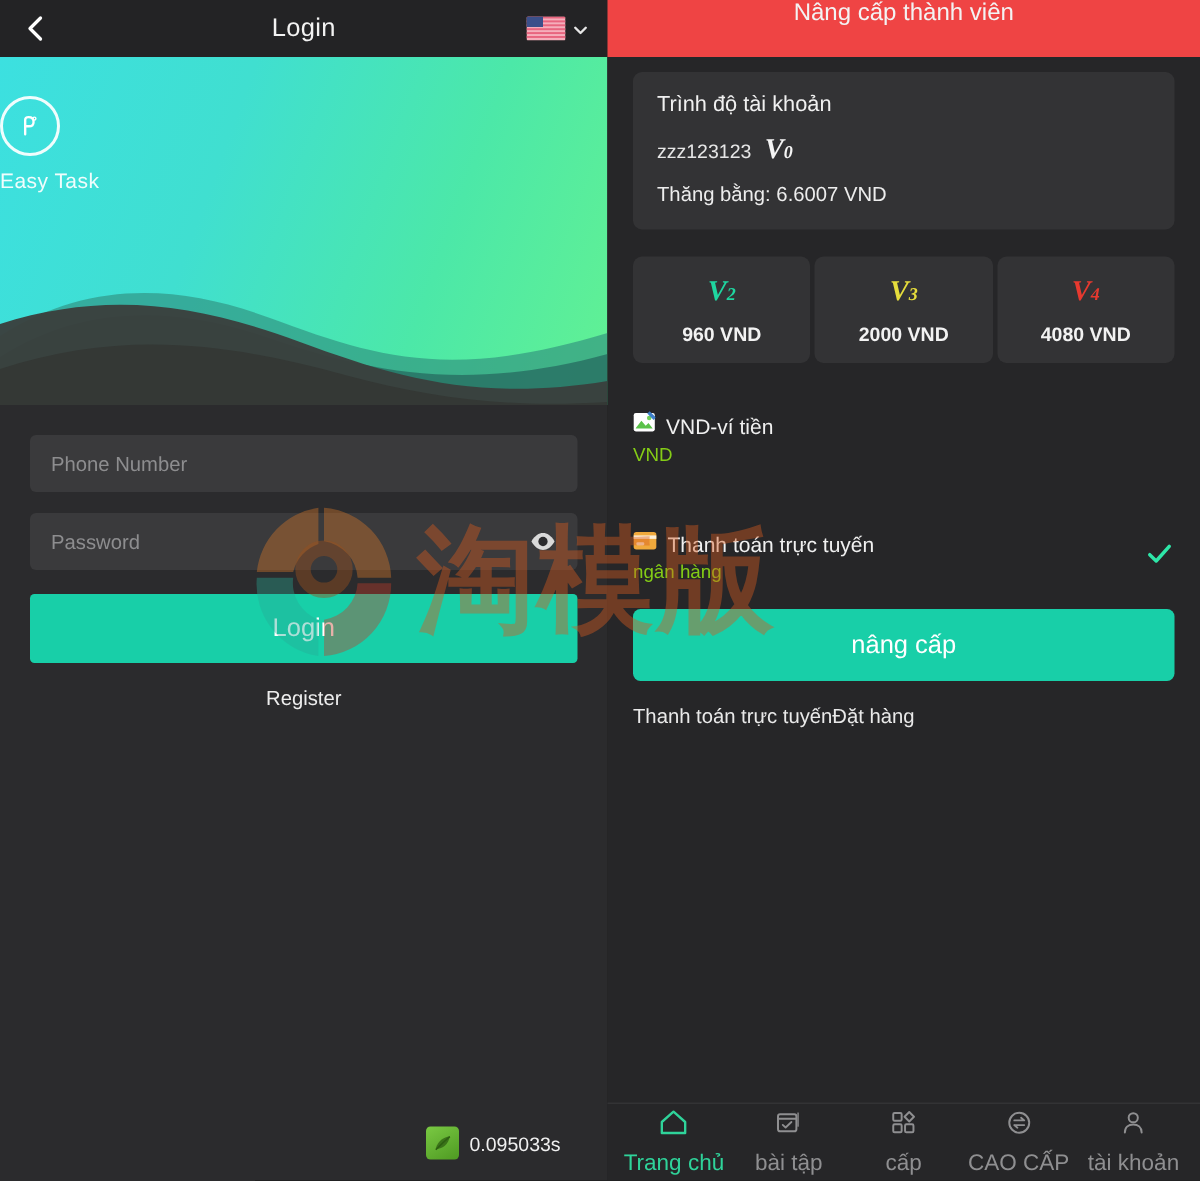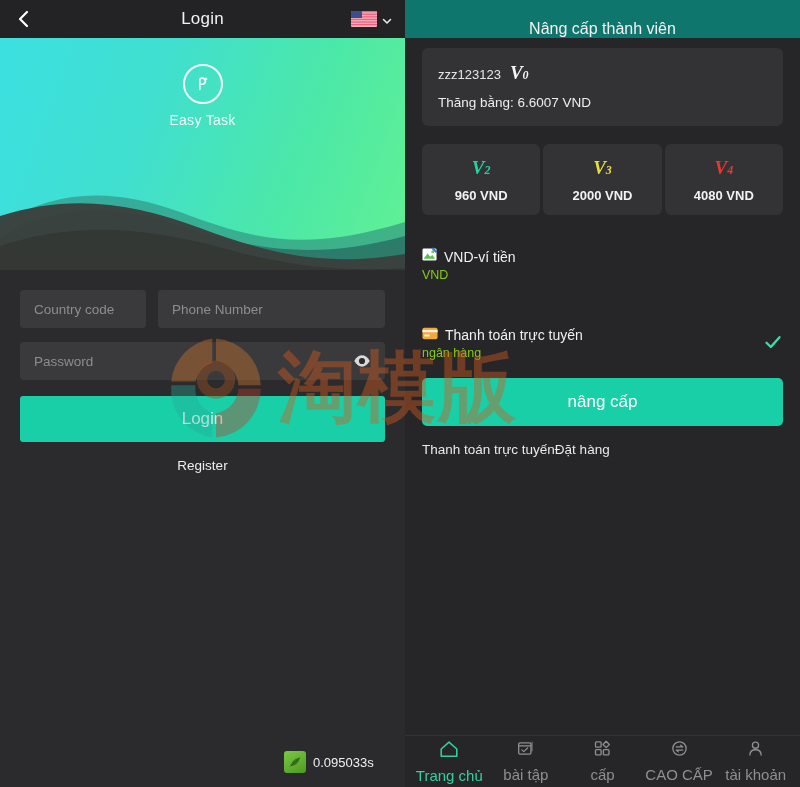--- a/index.html
+++ b/index.html
@@ -35,21 +35,21 @@
   .flag { width: 26px; height: 16px; border-radius: 1px; overflow: hidden; display:block; }
   .chev { width: 12px; height: 12px; }
 
   .hero {
     position: relative; height: 232px; width: 100%;
     background: linear-gradient(110deg, #3ce0e0 0%, #40dfd0 35%, #4ce8a8 70%, #62f193 100%);
     overflow: hidden;
   }
   .hero-brand {
     position: absolute; left: 0; right: 0; top: 26px;
-    display: flex; flex-direction: column; align-items: center; gap: 8px;
+    display: flex; flex-direction: column; gap: 8px;
     z-index: 3;
   }
   .logo-circle {
     width: 40px; height: 40px; border-radius: 50%;
     border: 2px solid rgba(255,255,255,.92);
     display: flex; align-items: center; justify-content: center;
   }
   .brand-name { color: rgba(255,255,255,.92); font-size: 14px; letter-spacing: .3px; }
   .hero-waves { position: absolute; left: 0; bottom: 0; width: 100%; height: 120px; z-index: 2; }
 
@@ -105,22 +105,22 @@
     letter-spacing: 2px;
   }
 
   
   .right-panel {
     position: relative; width: 395px; height: 787px;
     background: #262628; margin-left: 0;
     display: flex; flex-direction: column;
   }
   .rp-header {
-    height: 38px; display: flex; align-items: flex-end; justify-content: center;
-    color: #f3f3f3; font-size: 16px; background: #0f766e;
+    height: 38px; display: flex; align-items: flex-start; justify-content: center;
+    color: #f3f3f3; font-size: 16px; background: #ef4444;
   }
   .rp-body { flex: 1; padding: 0 17px; overflow: hidden; }
 
   .acct-card {
     background: #333335; border-radius: 6px;
     padding: 14px 16px 16px 16px; margin-top: 10px;
   }
   .acct-title { color: #f0f0f0; font-size: 14.5px; margin-bottom: 11px; }
   .acct-line { display: flex; align-items: baseline; gap: 9px; margin-bottom: 11px; }
   .acct-user { color: #e6e6e6; font-size: 13px; }
@@ -218,21 +218,20 @@
       <svg class="hero-waves" viewBox="0 0 405 120" preserveAspectRatio="none">
         <path d="M0,74 C60,36 120,40 180,62 C250,88 300,104 405,72 L405,120 L0,120 Z" fill="#2e8d7d" opacity=".62"></path>
         <path d="M0,88 C50,56 110,52 175,74 C245,98 310,112 405,86 L405,120 L0,120 Z" fill="#276d62" opacity=".78"></path>
         <path d="M0,66 C70,44 130,52 200,78 C265,102 320,118 405,104 L405,120 L0,120 Z" fill="#3a3f3d" opacity=".96"></path>
         <path d="M0,96 C80,70 150,78 230,100 C290,116 340,122 405,118 L405,120 L0,120 Z" fill="#343835"></path>
       </svg>
     </div>
 
     <div class="form-area">
       <div class="row">
-        <input class="field f-country" type="text" placeholder="Country code" style="">
         <input class="field f-phone" type="text" placeholder="Phone Number" style="">
       </div>
       <div class="pw-wrap">
         <input class="field f-pass" type="text" placeholder="Password" style="">
         <span class="eye-btn">
           <svg viewBox="0 0 22 22" width="20" height="20" aria-hidden="true">
             <path d="M2.5 11 C5 6.6 8 4.8 11 4.8 C14 4.8 17 6.6 19.5 11 C17 15.4 14 17.2 11 17.2 C8 17.2 5 15.4 2.5 11 Z" fill="#d9d9d9"></path>
             <circle cx="11" cy="11" r="3.4" fill="#2b2b2d"></circle>
           </svg>
         </span>
@@ -265,20 +264,21 @@
 
   <div class="right-panel">
 
     <div class="rp-header">
       <span>Nâng cấp thành viên</span>
     </div>
 
     <div class="rp-body">
 
       <div class="acct-card">
+        <div class="acct-title">Trình độ tài khoản</div>
         <div class="acct-line">
           <span class="acct-user">zzz123123</span>
           <span class="vip-badge" style="color:#f4f4f4">
             <span class="v">V</span><span class="n">0</span>
           </span>
         </div>
         <div class="acct-bal">
           <span>Thăng bằng:</span>
           <span>6.6007 VND</span>
         </div>

